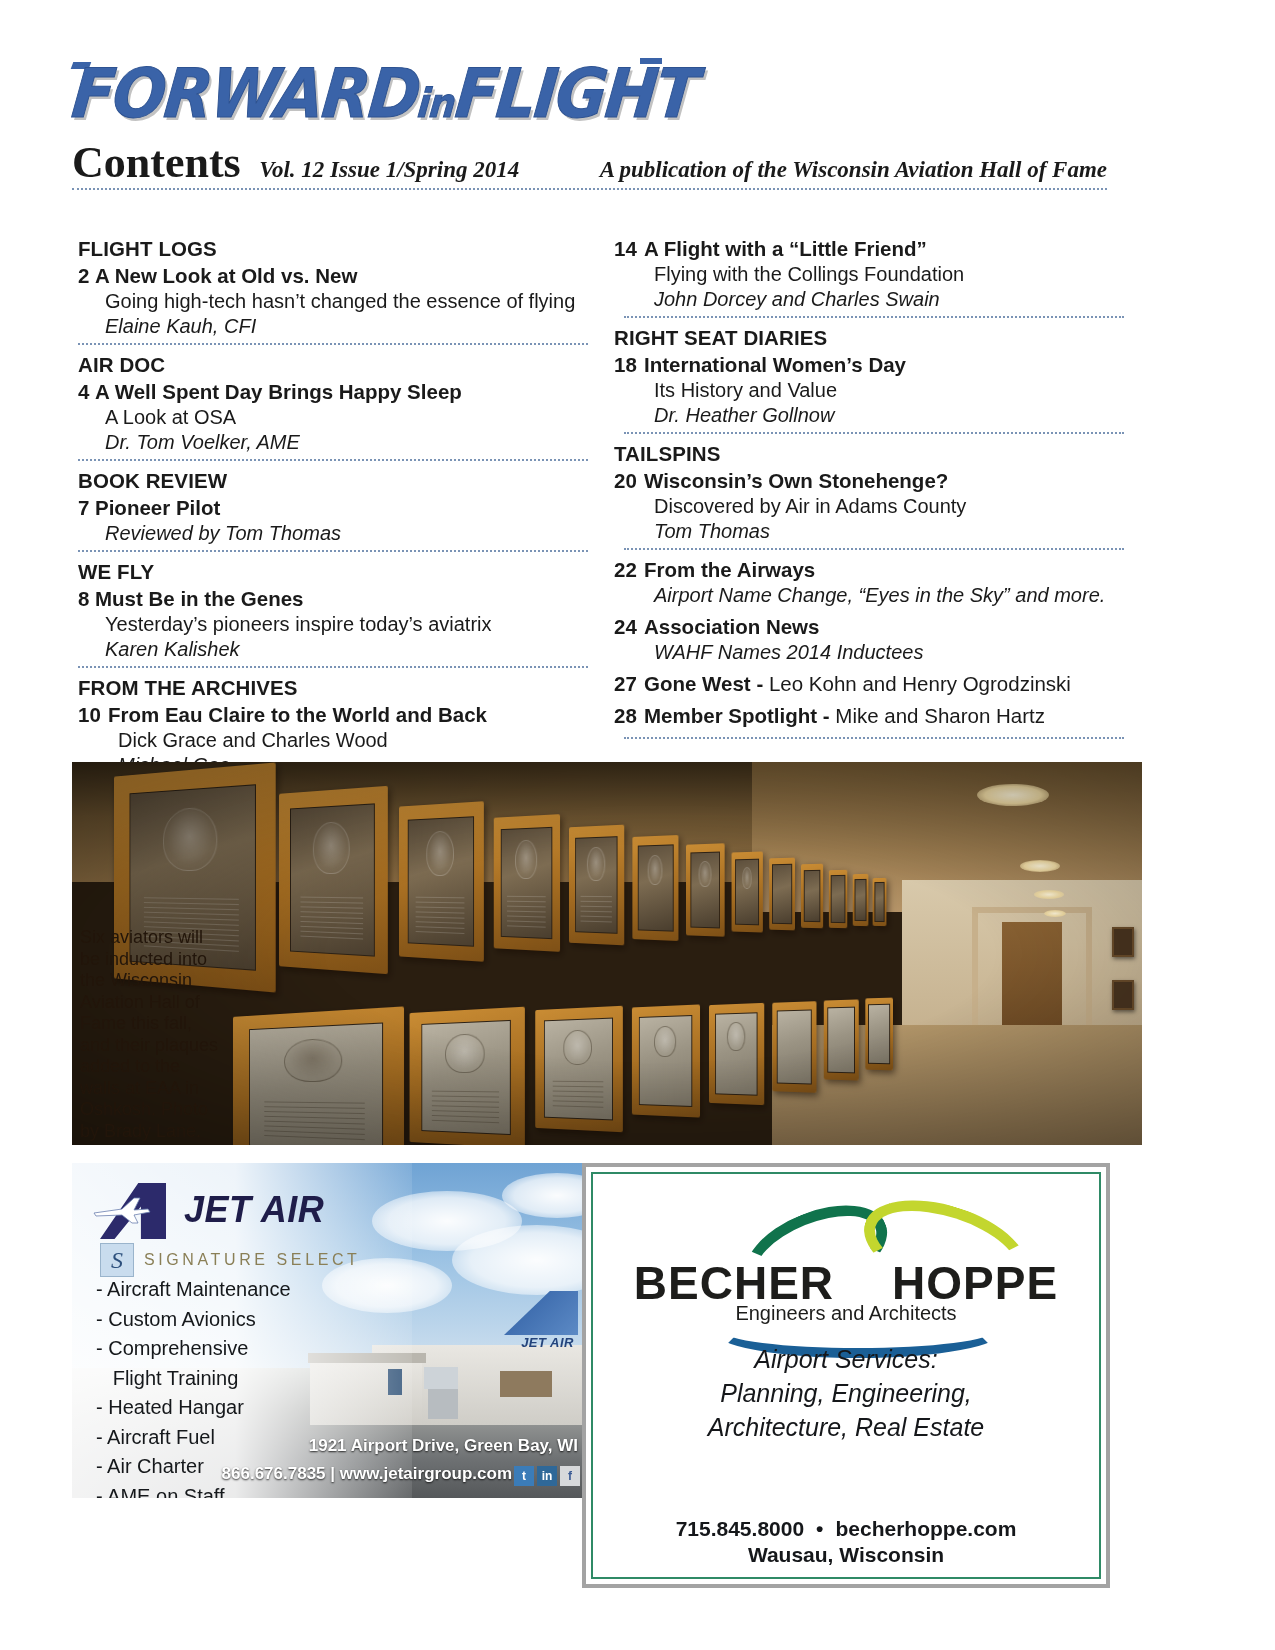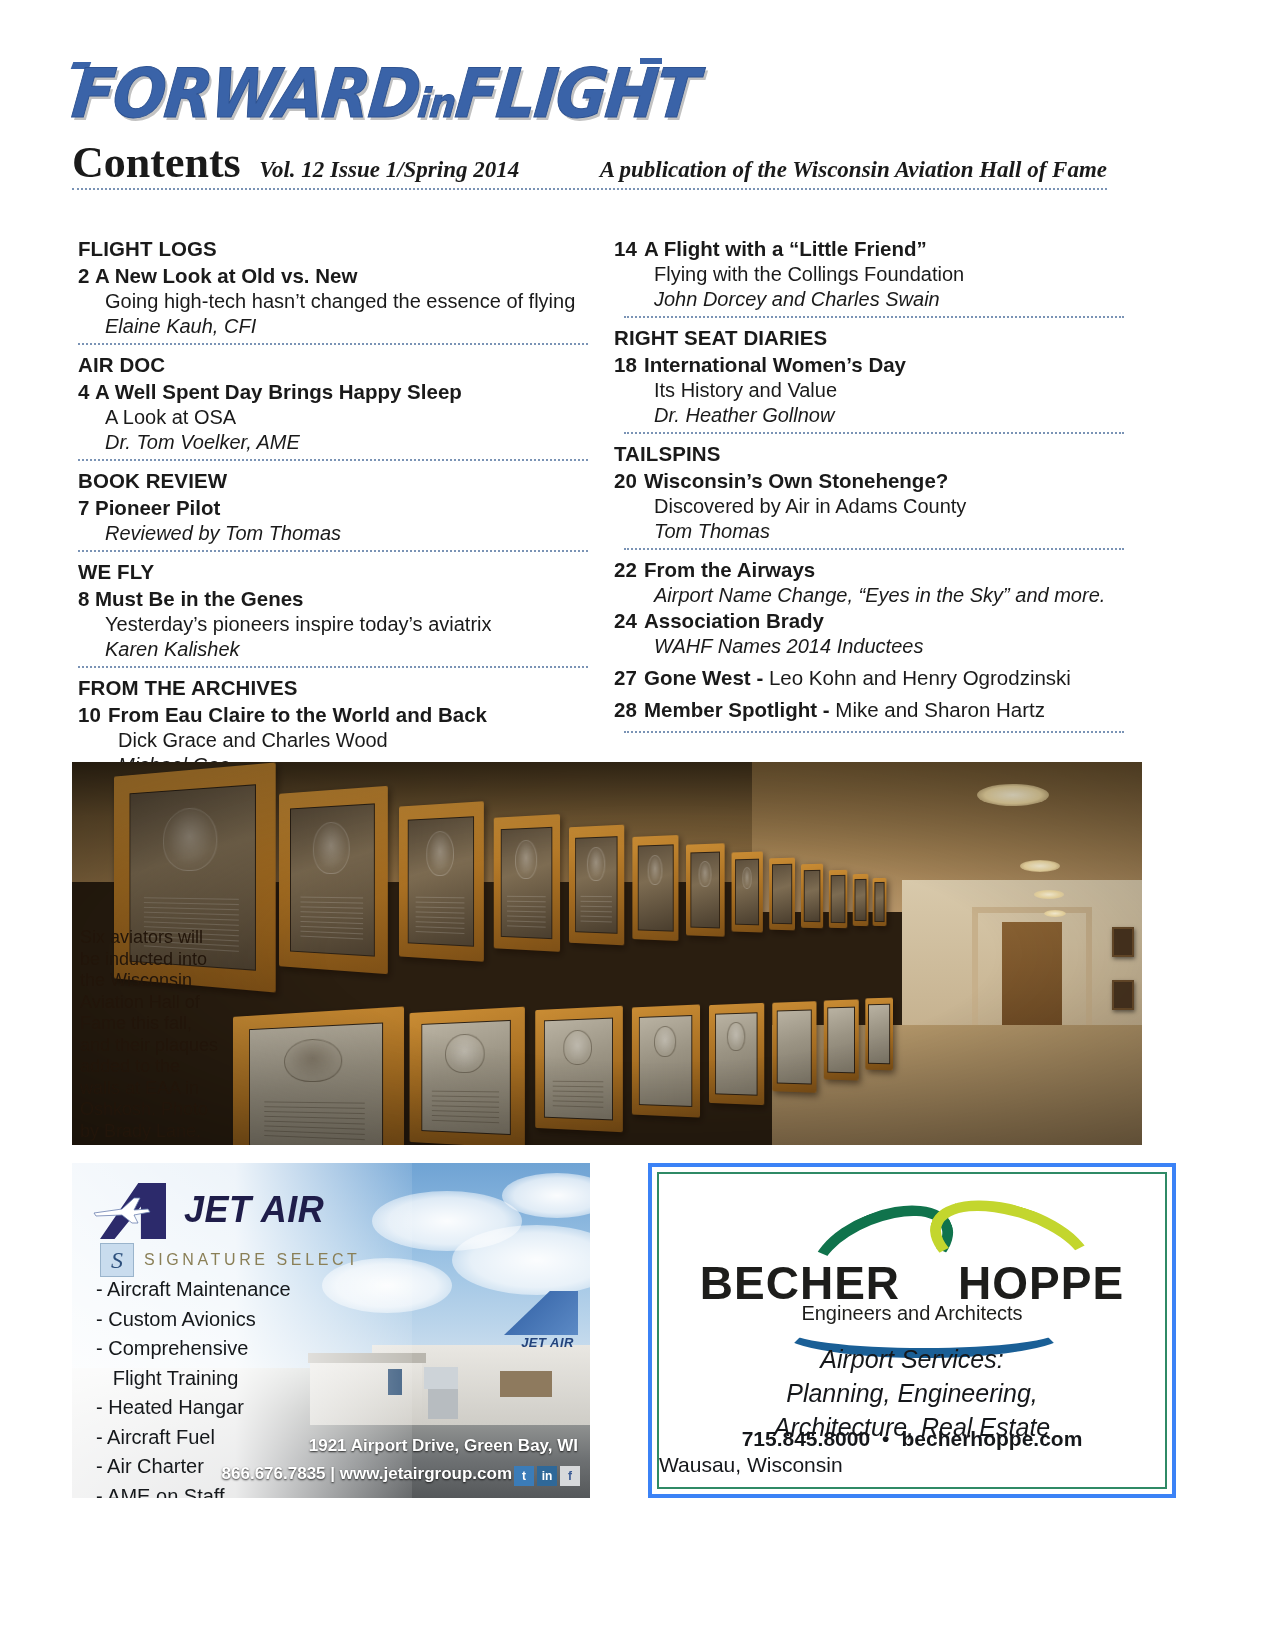--- a/index.html
+++ b/index.html
@@ -275,24 +275,24 @@
   .ja-social { position: absolute; right: 10px; bottom: 12px; display: flex; gap: 3px; }
   .ja-soc {
     width: 20px; height: 20px; background: #3b7cb8; color: #fff;
     font-size: 12px; font-weight: 700; display: flex;
     align-items: center; justify-content: center;
   }
   .ja-soc.li { background: #2f6898; }
   .ja-soc.fb { background: #d7d9db; color: #3a5a94; }
 
   .ad-becher {
-    position: absolute; left: 648px; top: 1163px;
-    width: 528px; height: 335px;
+    position: absolute; left: 582px; top: 1163px;
+    width: 528px; height: 425px;
     background: #ffffff;
-    border: 4px solid #3b82f6;
+    border: 4px solid #a3a3a3;
     padding: 5px;
   }
   .bh-inner {
     width: 100%; height: 100%;
     border: 2px solid #2f8a66;
     position: relative; background: #fff;
   }
   .bh-logo { position: absolute; left: 0; top: 30px; width: 100%; height: 110px; }
   .bh-arc-green {
     position: absolute; left: 148px; top: 8px; width: 150px; height: 80px;
@@ -328,21 +328,21 @@
     text-align: center; font-size: 25px; font-style: italic;
     line-height: 34px; color: #15171a;
   }
   .bh-contact {
     position: absolute; left: 0; bottom: 36px; width: 100%;
     text-align: center; font-size: 21px; font-weight: 700; color: #15171a;
   }
   .bh-contact .dot { margin: 0 12px; }
   .bh-city {
     position: absolute; left: 0; bottom: 10px; width: 100%;
-    font-size: 21px; font-weight: 400; color: #15171a;
+    text-align: center; font-size: 21px; font-weight: 700; color: #15171a;
   }
 </style>
 </head>
 <body>
 
 <div class="masthead">
   <div class="logo-underline"></div>
   <div class="logo-topline"></div>
   <div class="logo-wrap">
     <div class="logo-text"><span>FORWARD</span><span class="mid">in</span><span>FLIGHT</span></div>
@@ -451,24 +451,24 @@
     </div>
 
     <div class="entry" style="margin-top:0;">
       <div class="title-row">
         <span class="pg wide">22</span>
         <span class="ttl">From the Airways</span>
       </div>
       <div class="sub it indent-2">Airport Name Change, “Eyes in the Sky” and more.</div>
     </div>
 
-    <div class="entry" style="">
+    <div class="entry" style="margin-top:6px;">
       <div class="title-row">
         <span class="pg wide">24</span>
-        <span class="ttl">Association Brady</span>
+        <span class="ttl">Association News</span>
       </div>
       <div class="sub it indent-2">WAHF Names 2014 Inductees</div>
     </div>
 
     <div class="entry" style="margin-top:6px;">
       <div class="title-row">
         <span class="pg wide">27</span>
         <span class="ttl"><span>Gone West -</span><span class="suffix"> Leo Kohn and Henry Ogrodzinski</span></span>
       </div>
     </div>

